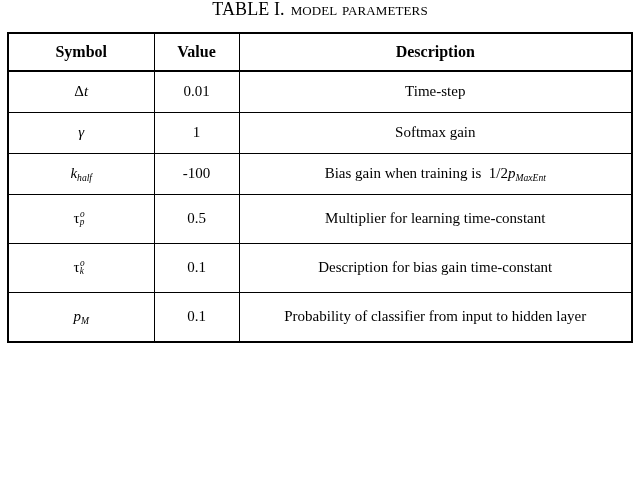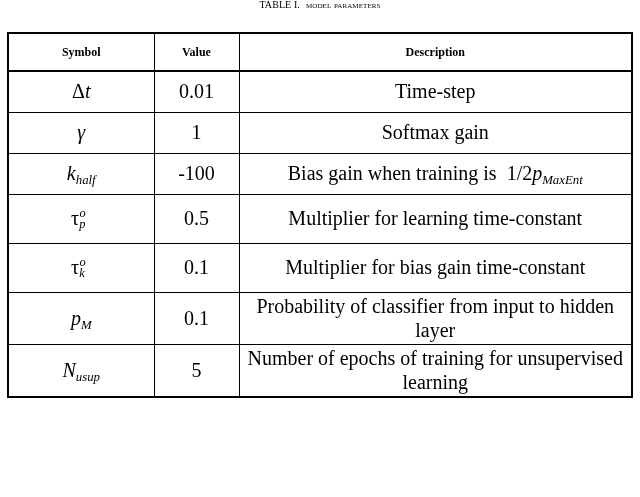--- a/index.html
+++ b/index.html
@@ -18,21 +18,21 @@
     position: relative;
     width: 640px;
     height: 497px;
   }
   .caption {
     position: absolute;
     top: -1px;
     left: 0;
     width: 640px;
     text-align: center;
-    font-size: 10px;
+    font-size: 18px;
     letter-spacing: 0.1px;
     white-space: nowrap;
   }
   .caption .tbl-num {
     font-variant: normal;
     text-transform: uppercase;
   }
   .caption .tbl-title {
     font-variant: small-caps;
     text-transform: lowercase;
@@ -53,26 +53,26 @@
   table.params th,
   table.params td {
     border: 1.6px solid #000;
     text-align: center;
     vertical-align: middle;
     padding: 2px 4px;
     line-height: 1.18;
   }
   table.params thead th {
     font-weight: bold;
-    font-size: 12px;
+    font-size: 16px;
     height: 32px;
     border-bottom-width: 2.5px;
   }
   table.params tbody td {
-    font-size: 20px;
+    font-size: 15px;
   }
   td.sym {
     font-size: 16.5px;
   }
   .it { font-style: italic; }
   .up { font-style: normal; }
   sub {
     font-size: 0.64em;
     font-style: italic;
     vertical-align: -0.32em;
@@ -148,32 +148,27 @@
 
       <tr class="r-tall">
         <td class="sym"><span class="tau">τ</span><span class="subsup"><span class="s-top">o</span><span class="s-bot">p</span></span></td>
         <td>0.5</td>
         <td>Multiplier for learning time-constant</td>
       </tr>
 
       <tr class="r-tall">
         <td class="sym"><span class="tau">τ</span><span class="subsup"><span class="s-top">o</span><span class="s-bot">k</span></span></td>
         <td>0.1</td>
-        <td>Multiplier for bias gain time-constant</td>
+        <td>Description for bias gain time-constant</td>
       </tr>
 
       <tr class="r-tall">
         <td class="sym"><span class="it">p</span><sub>M</sub></td>
         <td>0.1</td>
         <td>Probability of classifier from input to hidden layer</td>
       </tr>
 
 
-      <tr class="r-tall">
-        <td class="sym"><span class="it">N</span><sub>usup</sub></td>
-        <td>5</td>
-        <td>Number of epochs of training for unsupervised learning</td>
-      </tr>
 
 
     </tbody>
   </table>
 </div>
 
 </body></html>

